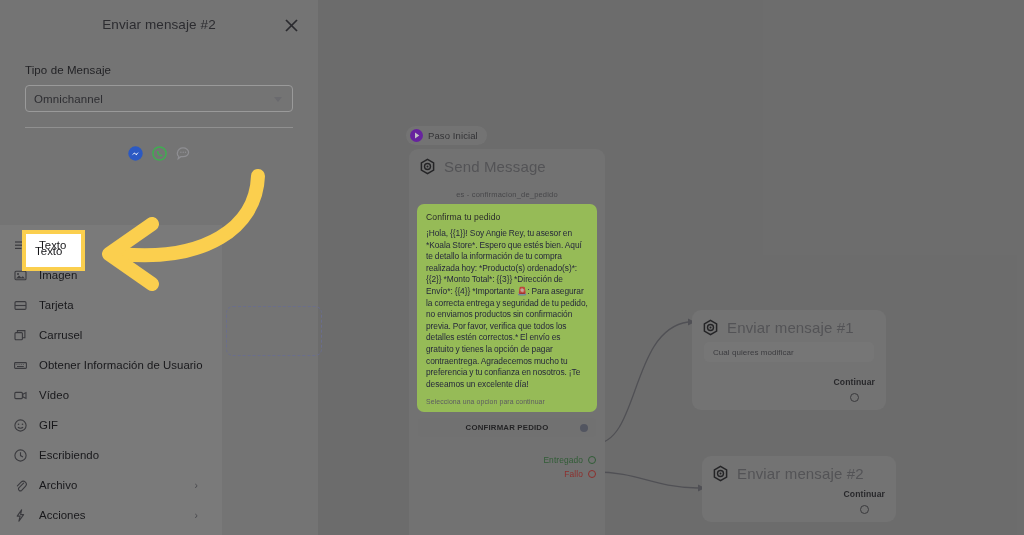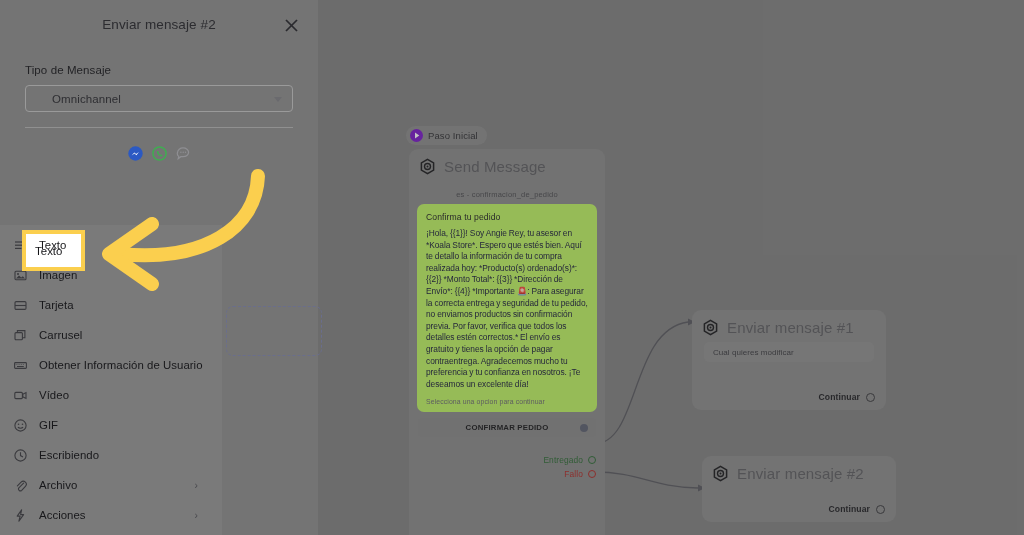--- a/index.html
+++ b/index.html
@@ -135,20 +135,21 @@
     padding-left: 9px;
     font-size: 8px;
     color: #3b3b40;
     letter-spacing: .05px;
   }
   .cont-row {
     position: absolute; right: 11px; bottom: 8px;
     display: flex; align-items: center; gap: 6px;
     font-size: 8.6px; color: #1e1e22; font-weight: bold;
     letter-spacing: .1px;
+    flex-direction: column;
   }
   .cont-ring {
     width: 9px; height: 9px; border-radius: 50%;
     border: 1.2px solid #3a3a3e;
   }
 
   #edges { position: absolute; inset: 0; pointer-events: none; }
 
   
   .dropzone {
@@ -190,21 +191,21 @@
     font-size: 11.5px; font-weight: normal;
     color: #232326; letter-spacing: .1px;
   }
   .select-box {
     position: relative;
     margin: 9px 25px 0 25px;
     height: 27px;
     border: 1px solid #9a9a9a;
     border-radius: 4px;
     display: flex; align-items: center;
-    padding-left: 26px;
+    padding-left: 8px;
     font-size: 11.5px; color: #2e2e32;
     letter-spacing: .1px;
   }
   .caret {
     position: absolute; right: 10px; top: 50%;
     margin-top: -2px;
     width: 0; height: 0;
     border-left: 4px solid transparent;
     border-right: 4px solid transparent;
     border-top: 5px solid #6a6a6e;

